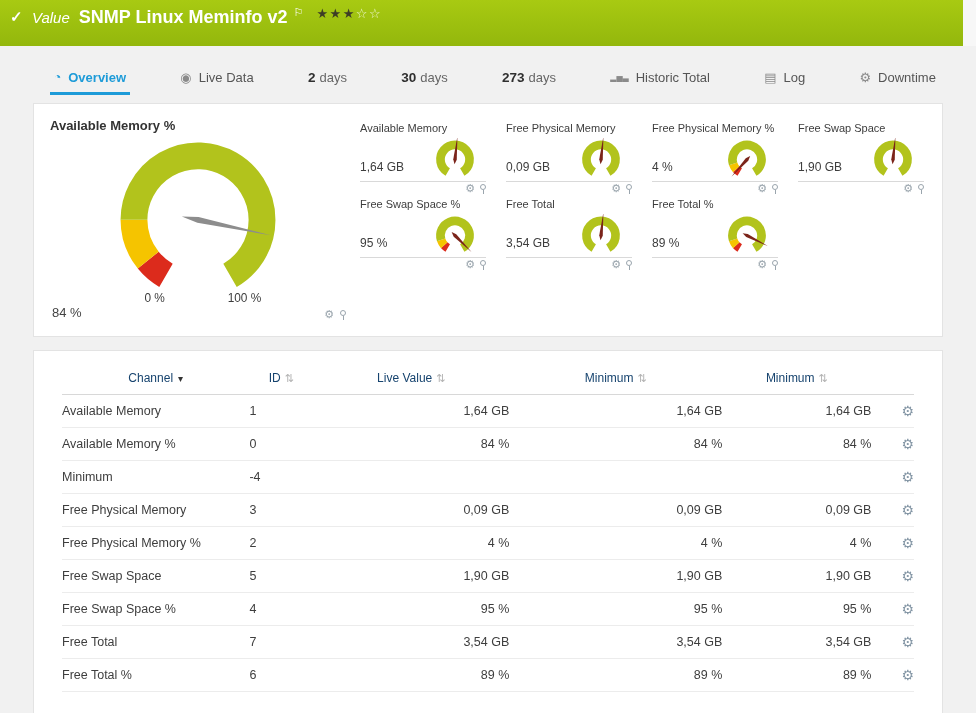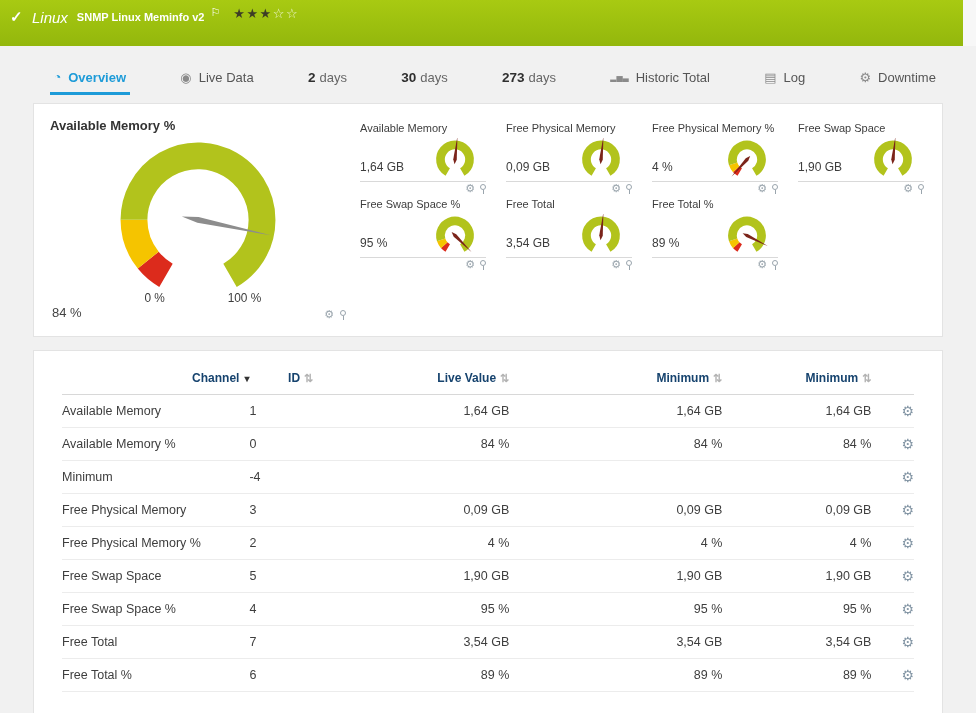--- a/index.html
+++ b/index.html
@@ -8,21 +8,21 @@
   }
   *{box-sizing:border-box;}
   body{margin:0;background:#f1f1f1;font-family:"Liberation Sans",sans-serif;}
   .page{width:976px;height:713px;overflow:hidden;position:relative;background:#f1f1f1;}
 
   
   .top-bar{height:46px;background:linear-gradient(180deg,var(--green-top),var(--green-bottom));color:#fff;padding:6px 0 0 10px;}
   .tb-row{display:flex;align-items:center;height:22px;}
   .check-icon{font-size:15px;font-weight:700;width:22px;}
   .kind{font-style:italic;font-size:15px;margin-right:9px;}
-  .title{font-size:11px;font-weight:700;margin-right:6px;}
+  .title{font-size:18px;font-weight:700;margin-right:6px;}
   .flag-icon{font-size:11px;position:relative;top:-5px;margin-right:13px;cursor:pointer;}
   .stars{font-size:13px;letter-spacing:1.5px;position:relative;top:-4px;cursor:pointer;}
   .star-filled{color:#3d3d26;}
   .star-empty{color:#eef5cf;}
   .status{font-size:11px;font-weight:700;padding-left:45px;margin-top:3px;}
   .scroll-strip{position:absolute;top:0;right:0;width:13px;height:46px;background:#f7f7f7;}
 
   
   .tab-bar{display:flex;justify-content:space-between;margin:15px 36px 0 50px;height:32px;}
   .tab{display:flex;align-items:center;font-size:13px;color:#555;cursor:pointer;position:relative;padding:0 4px;white-space:nowrap;}
@@ -55,40 +55,40 @@
   .sg-value{font-size:12px;color:#3d3d3d;padding-bottom:7px;}
   .sg-gauge svg{display:block;}
   .sg-rule{border-bottom:1px solid #d9d9d9;}
   .sg-icons{display:flex;justify-content:flex-end;align-items:center;gap:5px;height:13px;}
   .gear-mini{color:#9aa5ad;font-size:11px;cursor:pointer;line-height:1;}
   .pin-mini{display:inline-block;width:6px;height:6px;border:1px solid #9aa5ad;border-radius:50%;position:relative;top:-2px;cursor:pointer;}
   .pin-mini::after{content:"";position:absolute;left:1.5px;top:5px;width:1px;height:4px;background:#9aa5ad;}
 
   
   .channel-table{width:100%;border-collapse:collapse;table-layout:fixed;}
-  .channel-table th{text-align:right;font-size:12px;font-weight:700;color:var(--th-blue);padding:16px 0 9px;border-bottom:1px solid #d8d8d8;cursor:pointer;white-space:nowrap;}
+  .channel-table th{text-align:center;font-size:12px;font-weight:400;color:var(--th-blue);padding:16px 0 9px;border-bottom:1px solid #d8d8d8;cursor:pointer;white-space:nowrap;}
   .sort-desc{color:#333;font-size:10px;margin-left:5px;}
   .sort-both{color:#b3b3b3;font-size:11px;margin-left:4px;}
   .channel-table td{font-size:12.5px;color:#3e3e3e;border-bottom:1px solid #ececec;height:33px;padding:0;white-space:nowrap;}
   .v{text-align:right;}
   .pr-last{padding-right:104px;}
   .pr-min{padding-right:122px;}
   .pr-max{padding-right:64px;}
   .c-act{text-align:right;}
   .wrench{color:#8496a5;font-size:14px;cursor:pointer;}
 </style>
 </head>
 <body>
 
 <div class="page">
 
   <div class="top-bar">
     <div class="tb-row">
       <span class="check-icon">✓</span>
-      <span class="kind">Linux</span>
+      <span class="kind">Value</span>
       <span class="title">SNMP Linux Meminfo v2</span>
       <span class="flag-icon">⚐</span>
       <span class="stars"><span class="star-filled">★</span><span class="star-filled">★</span><span class="star-filled">★</span><span class="star-empty">☆</span><span class="star-empty">☆</span></span>
     </div>
   </div>
   <div class="scroll-strip"></div>
 
   <div class="tab-bar">
       <div class="tab active">
         <span class="tab-icon ticon-gauge">◔</span>

